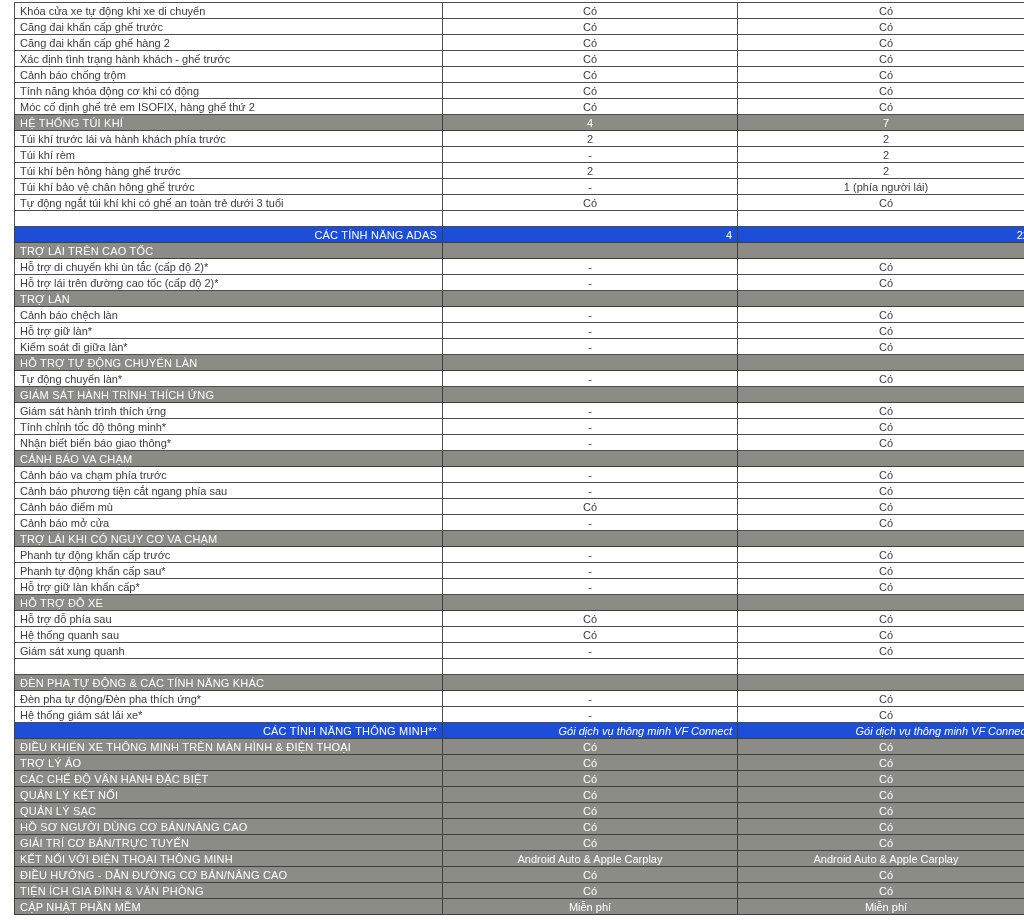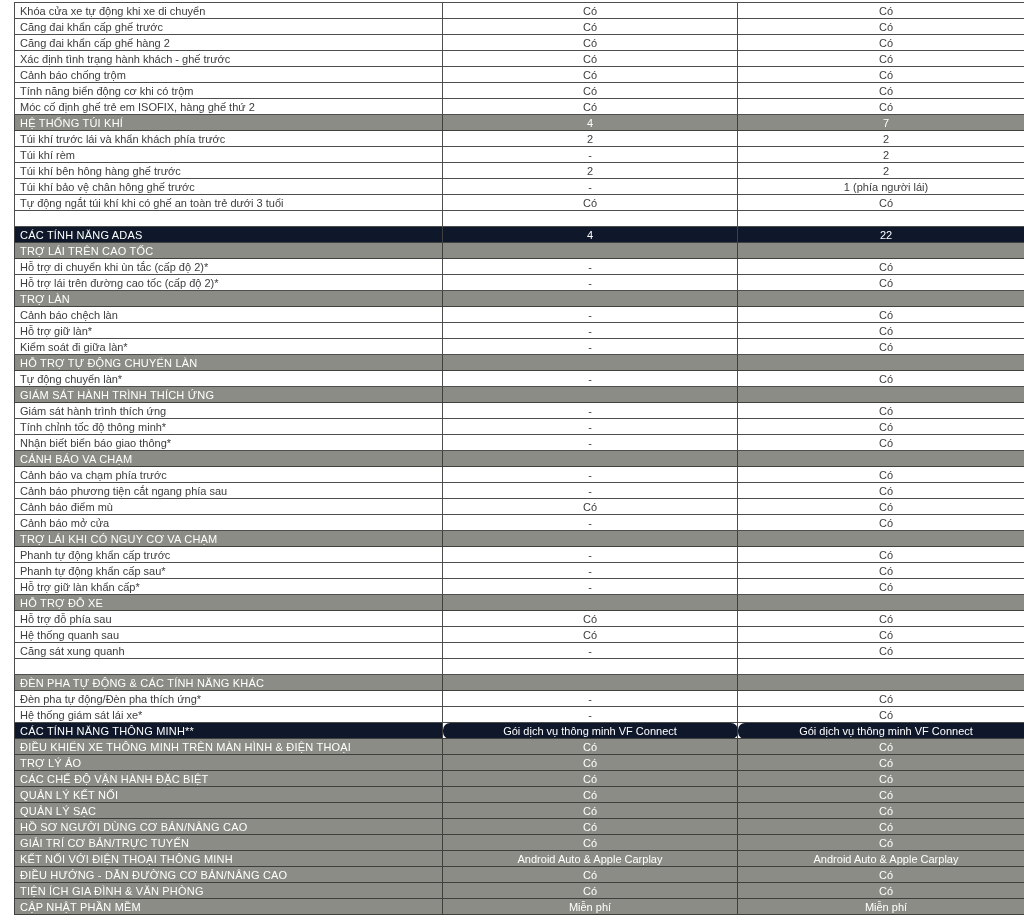--- a/index.html
+++ b/index.html
@@ -35,33 +35,34 @@
   }
   td.label-cell { text-align: left; }
   td.value-cell { text-align: center; }
 
   tr.row-gray td {
     background: #8c8c87;
     color: #ffffff;
     border-color: #3f3f3d;
   }
   tr.row-blue td {
-    background: #0f172a;
+    background: #1d4ed8;
     color: #ffffff;
     border-color: #3f3f3d;
+    text-align: right;
   }
   tr.row-blank td { background: #ffffff; }
 
   tr.row-gray td.label-cell,
   tr.row-blue td.label-cell {
     letter-spacing: 0.2px;
     margin-left: 21px;
   }
   tr.italic-values td.value-cell {
-    border-radius: 7px;
+    font-style: italic;
   }
 </style>
 </head>
 <body>
 
 <div class="page">
   <table class="spec-table">
     <colgroup>
       <col style="width:428px">
       <col style="width:295px">
@@ -87,36 +88,36 @@
           <td class="label-cell">Xác định tình trạng hành khách - ghế trước</td>
           <td class="value-cell">Có</td>
           <td class="value-cell">Có</td>
         </tr>
         <tr class="row-normal">
           <td class="label-cell">Cảnh báo chống trộm</td>
           <td class="value-cell">Có</td>
           <td class="value-cell">Có</td>
         </tr>
         <tr class="row-normal">
-          <td class="label-cell">Tính năng biển động cơ khi có trộm</td>
+          <td class="label-cell">Tính năng khóa động cơ khi có động</td>
           <td class="value-cell">Có</td>
           <td class="value-cell">Có</td>
         </tr>
         <tr class="row-normal">
           <td class="label-cell">Móc cố định ghế trẻ em ISOFIX, hàng ghế thứ 2</td>
           <td class="value-cell">Có</td>
           <td class="value-cell">Có</td>
         </tr>
         <tr class="row-gray">
           <td class="label-cell">HỆ THỐNG TÚI KHÍ</td>
           <td class="value-cell">4</td>
           <td class="value-cell">7</td>
         </tr>
         <tr class="row-normal">
-          <td class="label-cell">Túi khí trước lái và khẩn khách phía trước</td>
+          <td class="label-cell">Túi khí trước lái và hành khách phía trước</td>
           <td class="value-cell">2</td>
           <td class="value-cell">2</td>
         </tr>
         <tr class="row-normal">
           <td class="label-cell">Túi khí rèm</td>
           <td class="value-cell">-</td>
           <td class="value-cell">2</td>
         </tr>
         <tr class="row-normal">
           <td class="label-cell">Túi khí bên hông hàng ghế trước</td>
@@ -262,21 +263,21 @@
           <td class="label-cell">Hỗ trợ đỗ phía sau</td>
           <td class="value-cell">Có</td>
           <td class="value-cell">Có</td>
         </tr>
         <tr class="row-normal">
           <td class="label-cell">Hệ thống quanh sau</td>
           <td class="value-cell">Có</td>
           <td class="value-cell">Có</td>
         </tr>
         <tr class="row-normal">
-          <td class="label-cell">Căng sát xung quanh</td>
+          <td class="label-cell">Giám sát xung quanh</td>
           <td class="value-cell">-</td>
           <td class="value-cell">Có</td>
         </tr>
         <tr class="row-blank">
           <td class="label-cell"></td>
           <td class="value-cell"></td>
           <td class="value-cell"></td>
         </tr>
         <tr class="row-gray">
           <td class="label-cell">ĐÈN PHA TỰ ĐỘNG &amp; CÁC TÍNH NĂNG KHÁC</td>

